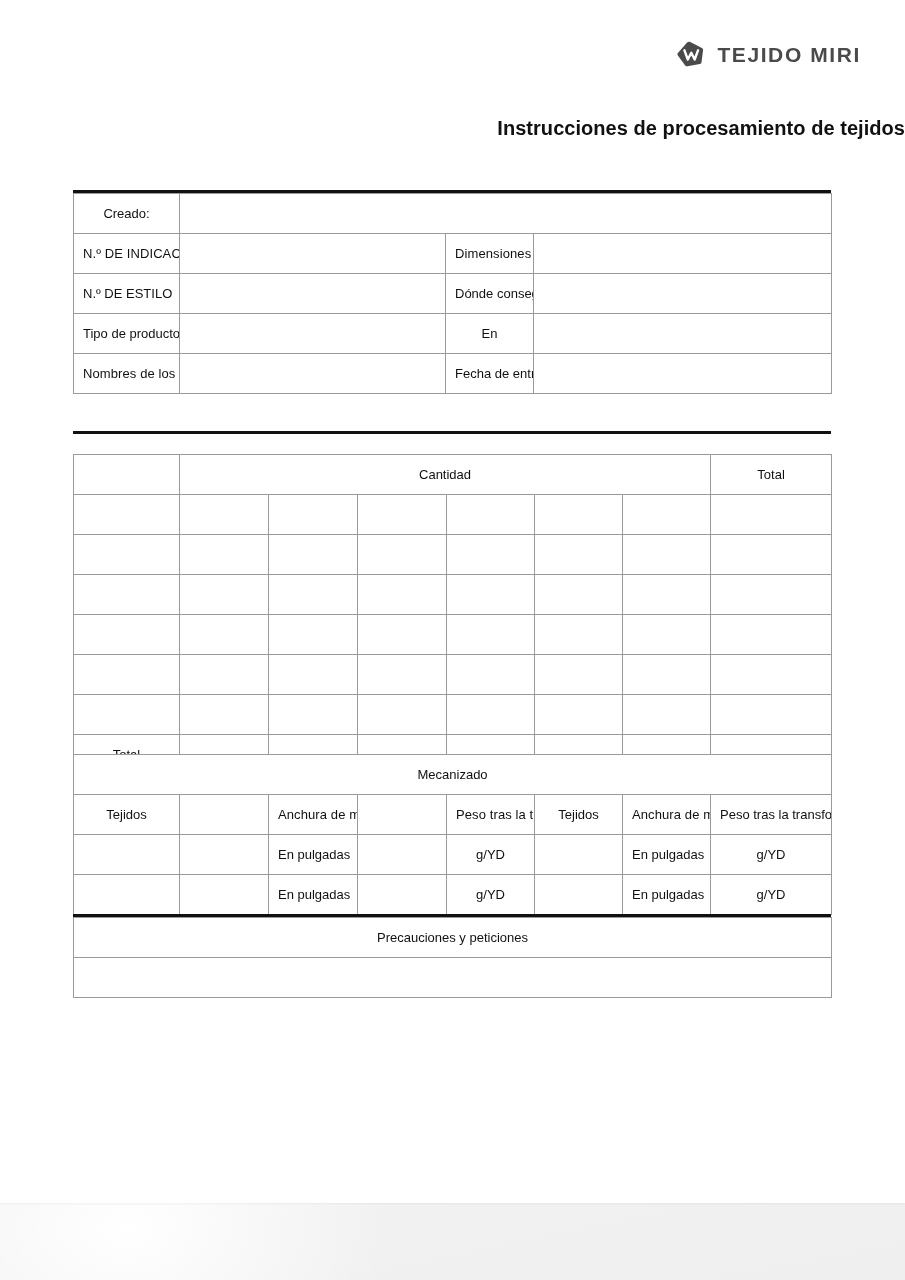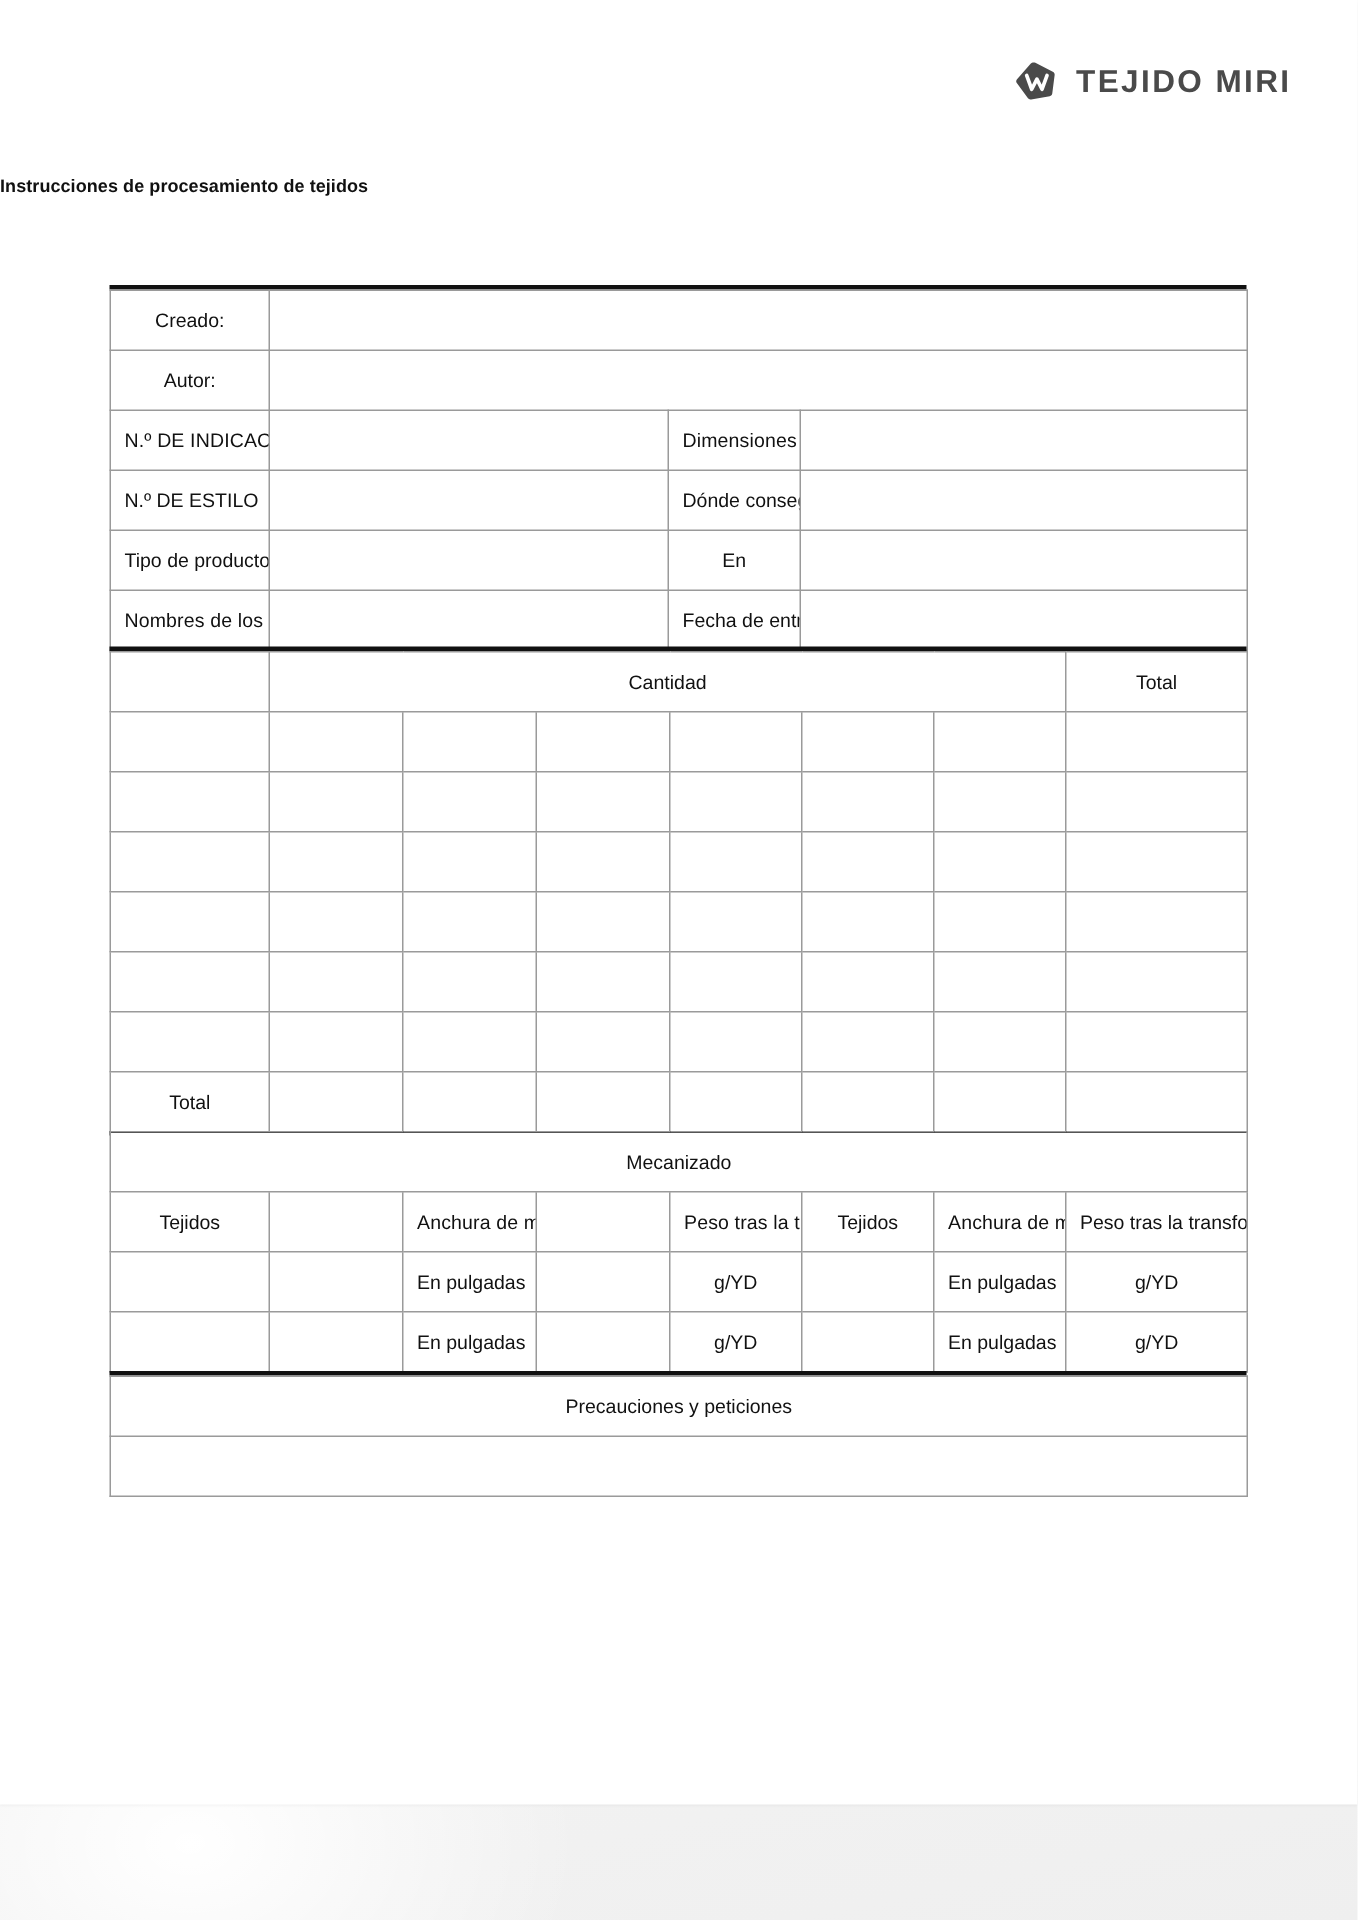--- a/index.html
+++ b/index.html
@@ -39,22 +39,22 @@
     font-size: 21px;
     letter-spacing: 1.6px;
     color: #4a4a4a;
     font-weight: 700;
     white-space: nowrap;
   }
 
   .doc-title {
     position: absolute;
     left: 0; right: 0; top: 117px;
-    text-align: left;
-    font-size: 12px;
+    text-align: right;
+    font-size: 20px;
     font-weight: bold;
     color: #111;
     letter-spacing: 0.05px;
   }
 
   
   .frame {
     position: absolute;
     left: 73px;
     width: 758px;
@@ -84,21 +84,21 @@
   td.blank  { }
 
   
   .rule-top, .rule-bot {
     position: absolute; left: 73px; width: 758px;
     height: 3px; background: #111;
   }
 
   
   #info-table   { top: 193px; }
-  #qty-table    { top: 434px; }
+  #qty-table    { top: 454px; }
   #mach-table   { top: 754px; }
   #notes-table  { top: 917px; }
 
   .notes-title td { height: 40px; font-size: 13.5px; }
   .notes-body td  { height: 246px; vertical-align: top; }
 </style>
 </head>
 <body>
 
 <div class="sheet">
@@ -122,24 +122,20 @@
     <table class="grid">
       <colgroup>
         <col style="width:106px">
           <col style="width:266px">
         <col style="width:88px">
           <col style="width:298px">
       </colgroup>
       <tbody>
         <tr>
           <td class="shade lbl">Creado:</td>
-          <td class="blank" colspan="3"></td>
-        </tr>
-        <tr>
-          <td class="shade lbl">Autor:</td>
           <td class="blank" colspan="3"></td>
         </tr>
         <tr>
           <td class="shade lbl-sm">N.º DE INDICACIÓN</td>
           <td class="blank"></td>
           <td class="shade lbl-sm">Dimensiones y densidad</td>
           <td class="blank"></td>
         </tr>
         <tr>
           <td class="shade lbl">N.º DE ESTILO</td>

